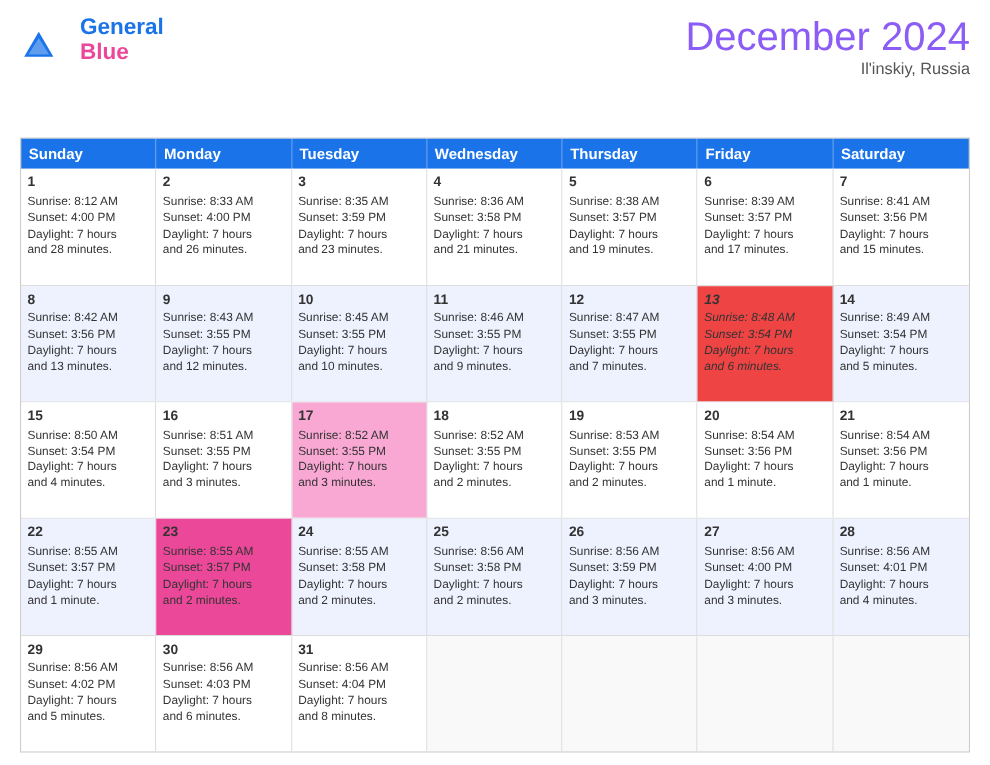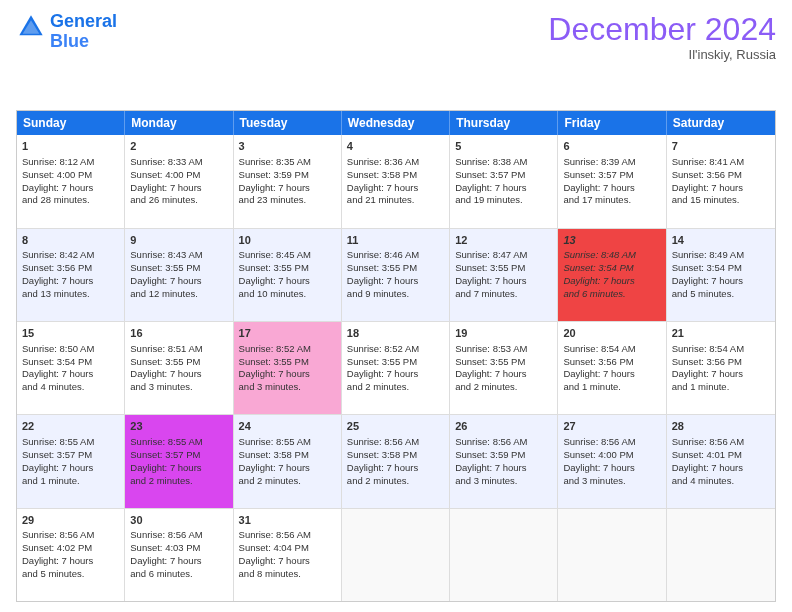--- a/index.html
+++ b/index.html
@@ -18,22 +18,22 @@
       flex-direction: column;
     }
     .header {
       display: flex;
       justify-content: space-between;
       align-items: flex-start;
       margin-bottom: 8px;
     }
     .logo {
       display: flex;
-      align-items: flex-start;
-      gap: 4px;
+      align-items: flex-end;
+      gap: 18px;
     }
     .logo-text {
       font-size: 18px;
       font-weight: bold;
       color: #333;
       line-height: 1.1;
     }
     .logo-text span {
       color: #1a73e8;
     }
@@ -113,21 +113,21 @@
 
 <div class="page">
   <div class="header">
     <div class="logo">
       <svg class="logo-icon" viewBox="0 0 36 36">
         <polygon points="18,4 32,28 4,28" fill="#1a73e8"></polygon>
         <polygon points="18,10 28,26 8,26" fill="#fff" opacity="0.3"></polygon>
       </svg>
       <div class="logo-text" style="color: rgb(51, 51, 51);">
           <div><span style="color:#1a73e8">General</span></div>
-          <div><span style="color:#3b82f6">Blue</span></div>
+          <div><span style="color:#ec4899">Blue</span></div>
         </div>
     </div>
     <div class="title-block">
       <div class="month-title">December 2024</div>
       <div class="location">Il'inskiy, Russia</div>
     </div>
   </div>
 
   <div class="calendar">
     <div class="cal-header">
@@ -294,21 +294,21 @@
           </div>
         </div>
         <div class="cal-row" style="flex: 1 1 0%;">
           <div class="cal-cell" style="background: rgb(238, 242, 255);">
             <span class="day-num">22</span>
             <div>Sunrise: 8:55 AM</div>
             <div>Sunset: 3:57 PM</div>
             <div>Daylight: 7 hours</div>
             <div>and 1 minute.</div>
           </div>
-          <div class="cal-cell" style="background: #d946ef;">
+          <div class="cal-cell" style="background: #ec4899;">
             <span class="day-num">23</span>
             <div>Sunrise: 8:55 AM</div>
             <div>Sunset: 3:57 PM</div>
             <div>Daylight: 7 hours</div>
             <div>and 2 minutes.</div>
           </div>
           <div class="cal-cell" style="background: rgb(238, 242, 255);">
             <span class="day-num">24</span>
             <div>Sunrise: 8:55 AM</div>
             <div>Sunset: 3:58 PM</div>

